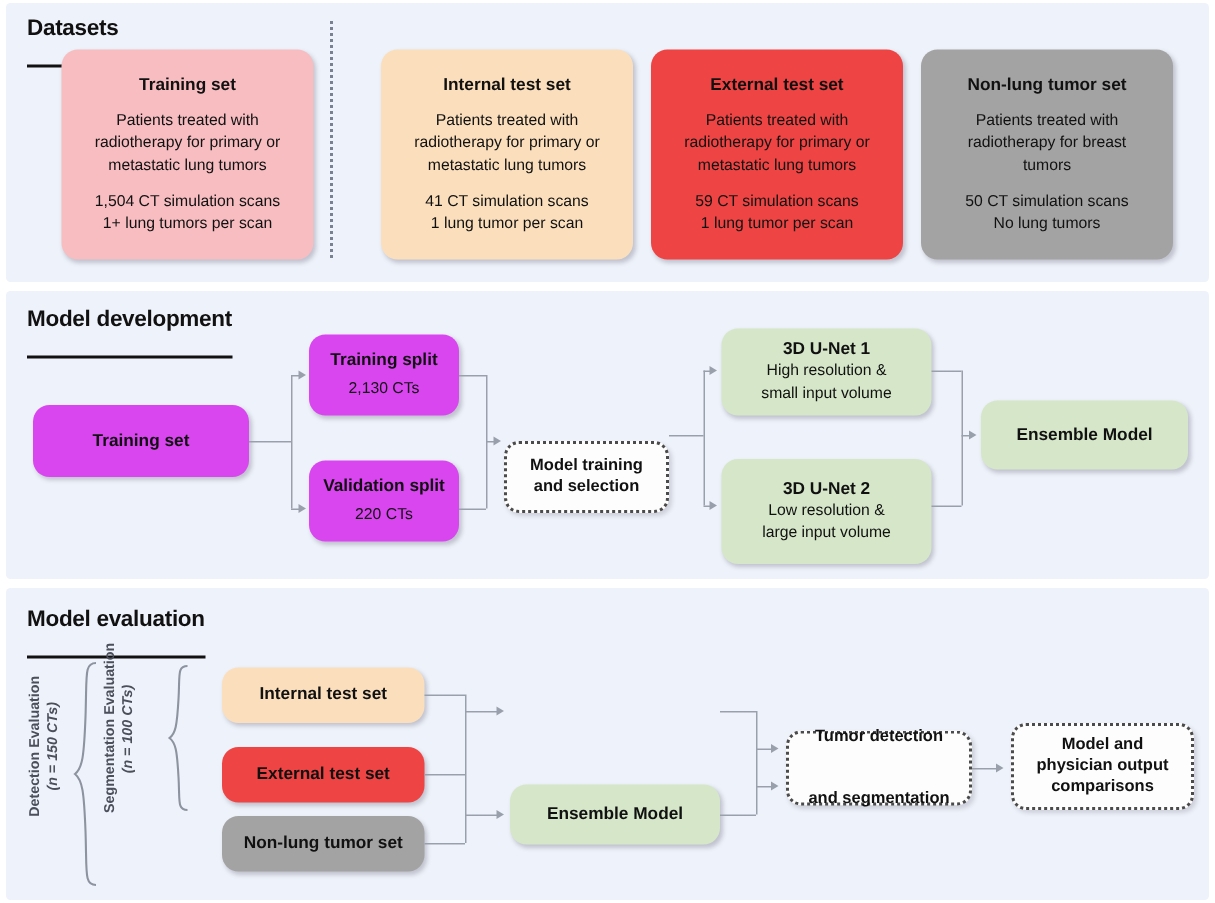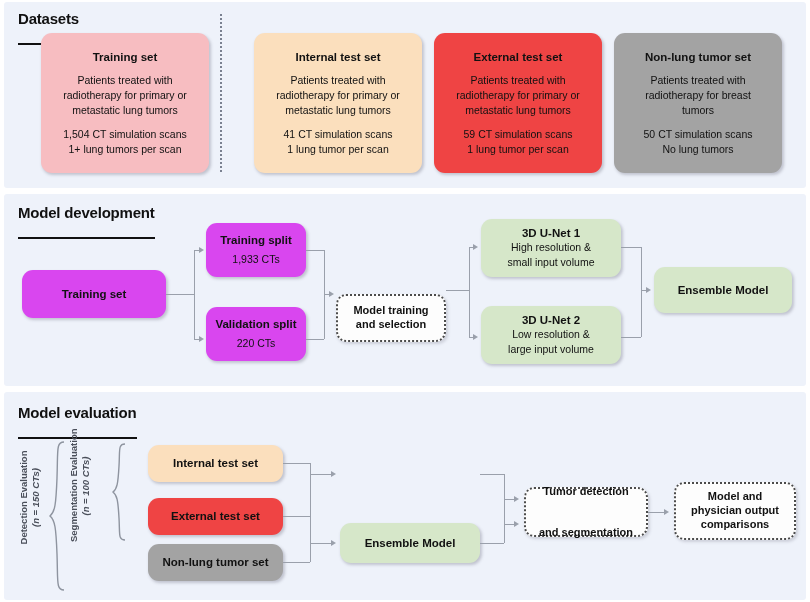--- a/index.html
+++ b/index.html
@@ -183,40 +183,40 @@
 
   <div class="panel" id="panel-dev">
     <div class="panel-title" style="left:14px; top:10px;">Model development</div>
 
     <div class="node c-pink2" style="left:18px; top:76px; width:144px; height:48px;">
       <div class="ttl">Training set</div>
     </div>
 
     <div class="node c-pink2" style="left:202px; top:29px; width:100px; height:54px;">
       <div class="ttl">Training split</div>
-      <div class="body" style="margin-top:5px;">1,933 CTs</div>
+      <div class="body" style="margin-top:5px;">2,130 CTs</div>
     </div>
 
     <div class="node c-pink2" style="left:202px; top:113px; width:100px; height:54px;">
       <div class="ttl">Validation split</div>
       <div class="body" style="margin-top:5px;">220 CTs</div>
     </div>
 
     <div class="node dotted" style="left:332px; top:72px; width:110px; height:48px;margin-top:28px;">
       <div class="ttl">Model training</div>
       <div class="ttl">and selection</div>
     </div>
 
     <div class="node c-green" style="left:477px; top:25px; width:140px; height:58px;">
       <div class="ttl">3D U-Net 1</div>
       <div class="body">High resolution &amp;</div>
       <div class="body">small input volume</div>
     </div>
 
-    <div class="node c-green" style="left:477px; top:112px; width:140px; height:58px;">
+    <div class="node c-green" style="left:477px; top:112px; width:140px; height:70px;">
       <div class="ttl">3D U-Net 2</div>
       <div class="body">Low resolution &amp;</div>
       <div class="body">large input volume</div>
     </div>
 
     <div class="node c-green" style="left:650px; top:73px; width:138px; height:46px;">
       <div class="ttl">Ensemble Model</div>
     </div>
 
     <div class="ln h" style="left:162px; top:100px; width:28px;"></div>

